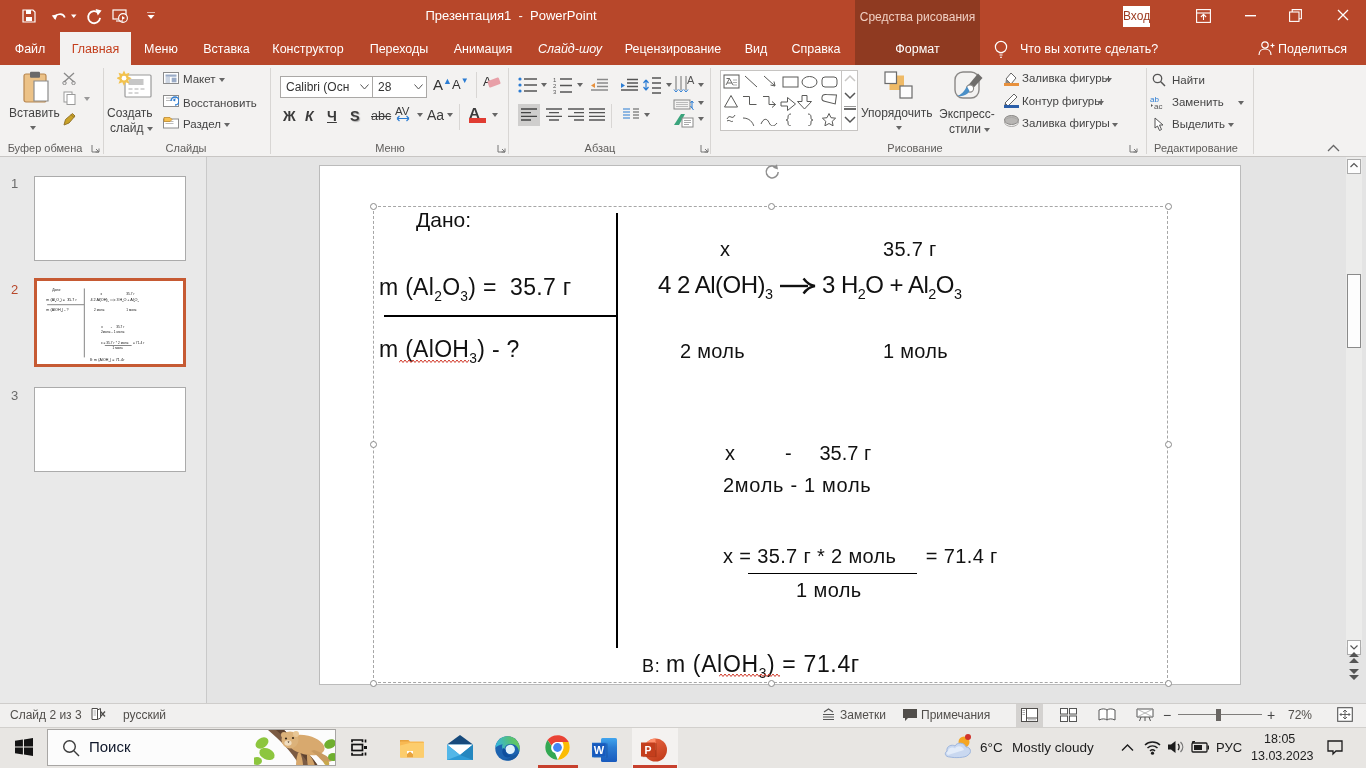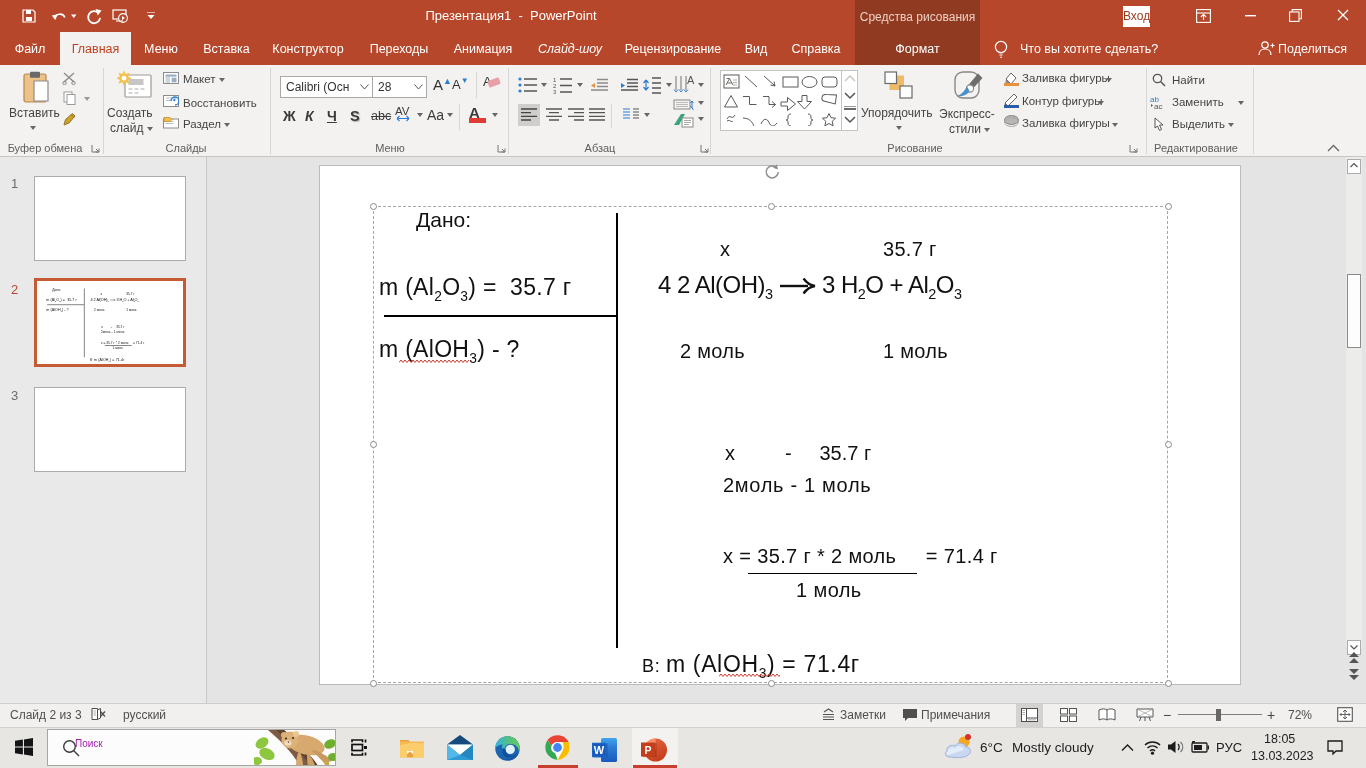--- a/index.html
+++ b/index.html
@@ -555,21 +555,21 @@
 <svg class="abs" style="left:1337px;top:707px;" width="16" height="15" viewBox="0 0 16 15">
     <rect x="0.7" y="0.7" width="14.6" height="13.6" fill="#fff" stroke="#555" stroke-width="1.1"></rect>
     <path d="M8 3 v9 M8 3 l-2 2 M8 3 l2 2 M8 12 l-2-2 M8 12 l2-2 M3 7.5 h10 M3 7.5 l1.5-1.5 M3 7.5 l1.5 1.5 M13 7.5 l-1.5-1.5 M13 7.5 l-1.5 1.5" stroke="#555" fill="none" stroke-width="0.9"></path>
   </svg>
 <div class="abs" id="taskbar"></div>
 <div class="abs" id="searchbox">
   <svg style="position:absolute;left:14px;top:9px;" width="18" height="18" viewBox="0 0 18 18">
       <circle cx="7.5" cy="7.5" r="5.8" fill="none" stroke="#3b3b3b" stroke-width="1.4"></circle>
       <path d="M11.8 11.8 L17 17" stroke="#3b3b3b" stroke-width="1.4"></path>
     </svg>
-  <span style="position:absolute;left:27px;top:8px;font-size:10px;color:#a21caf;">Поиск</span>
+  <span style="position:absolute;left:41px;top:8px;font-size:15px;color:#0f172a;">Поиск</span>
   <svg style="position:absolute;left:206px;top:0px;" width="82" height="36" viewBox="0 0 82 36">
 <path d="M14 0 L30 0 C45 14 58 26 64 36 L46 36 C38 22 26 10 14 0z" fill="#7b5b43"></path>
 <path d="M22 0 L30 0 C45 14 58 26 64 36 L56 36 C48 22 34 10 22 0z" fill="#5f4330"></path>
 <ellipse cx="52" cy="15" rx="19" ry="9.5" fill="#d8a96e" transform="rotate(14 52 15)"></ellipse>
 <path d="M60 20 C66 22 74 26 78 31 L70 33 C65 27 60 23 57 21z" fill="#c89a60"></path>
 <circle cx="36" cy="10" r="8.5" fill="#dcb27a"></circle>
 <circle cx="30" cy="5" r="3" fill="#dcb27a"></circle>
       <circle cx="42" cy="4" r="3" fill="#e8c695"></circle>
 <ellipse cx="34" cy="13" rx="3.6" ry="2.8" fill="#f0ddc0"></ellipse>
 <circle cx="32" cy="8.5" r="1.1" fill="#3a2a1a"></circle>

